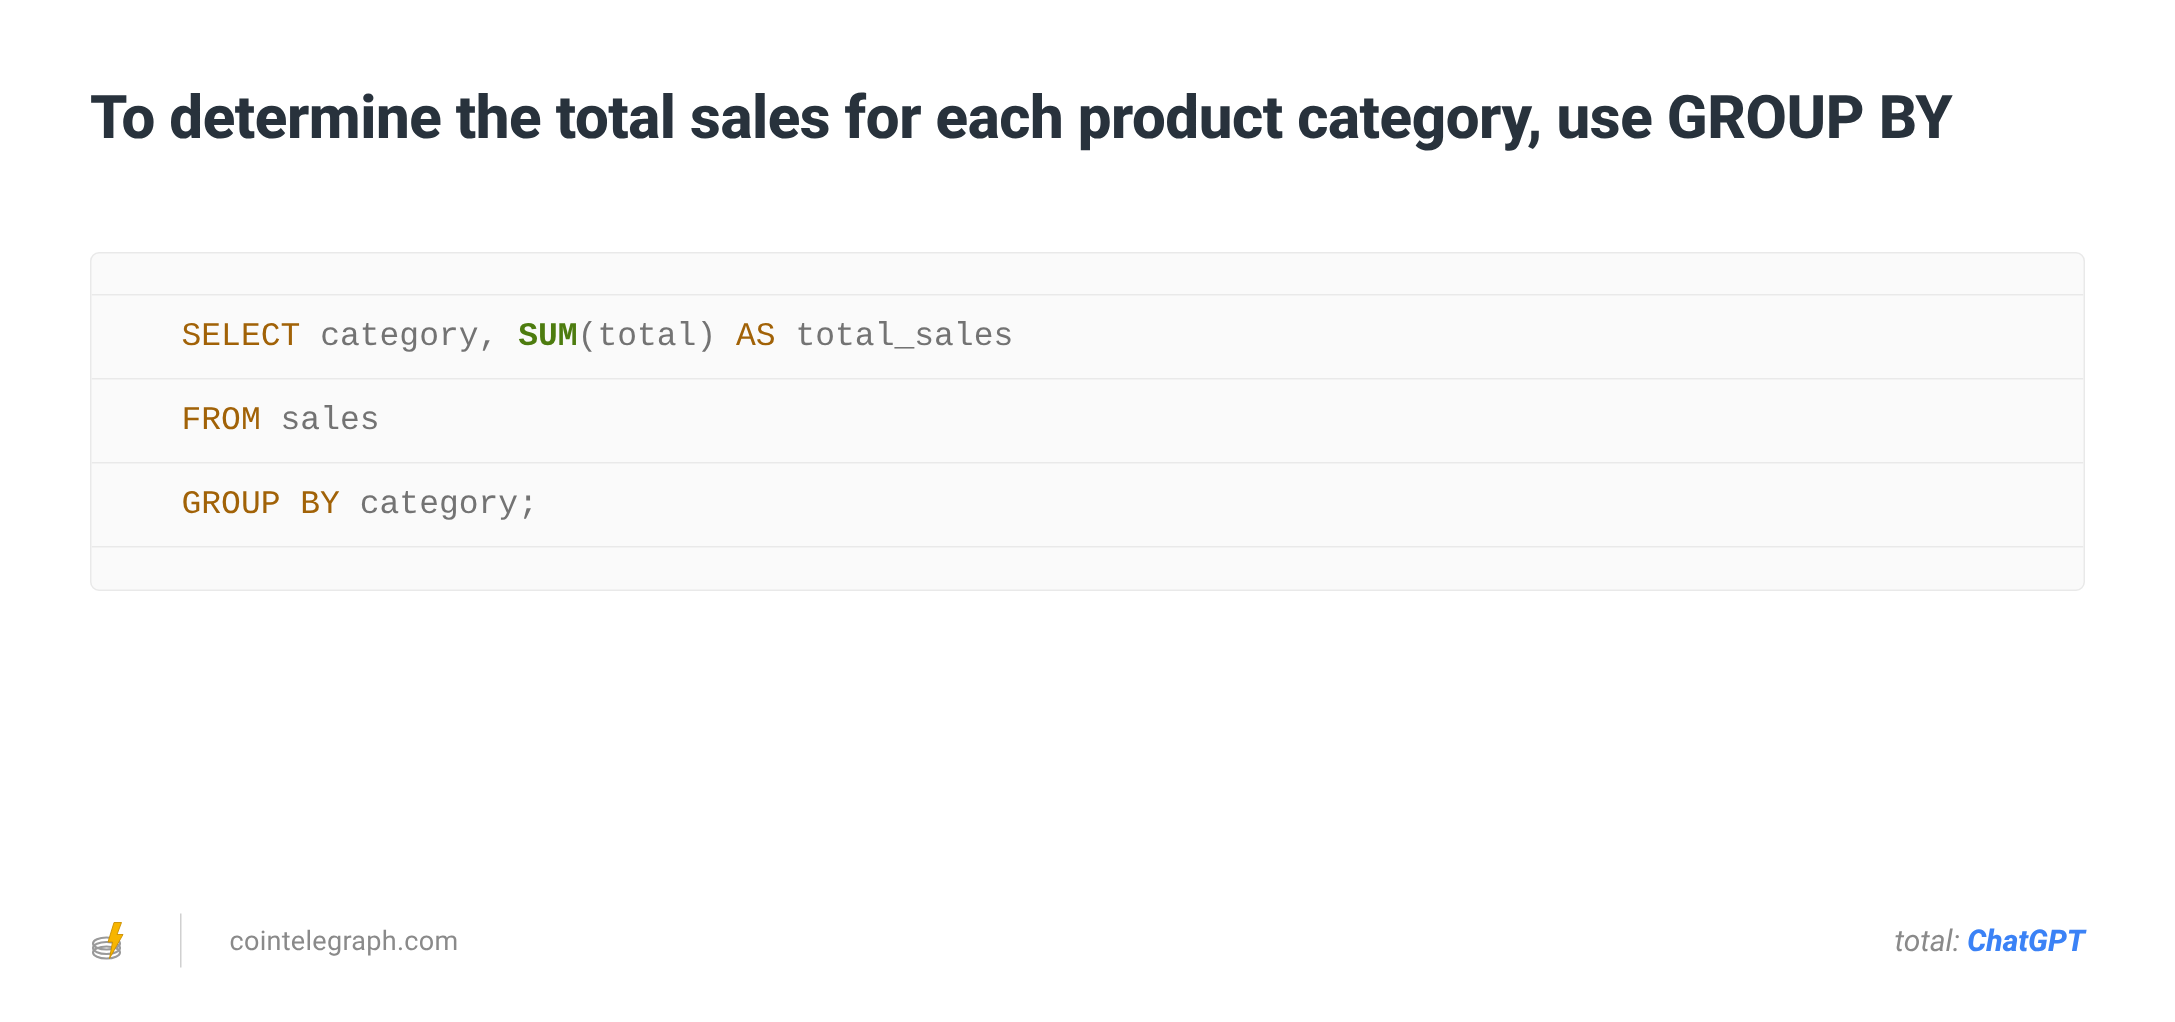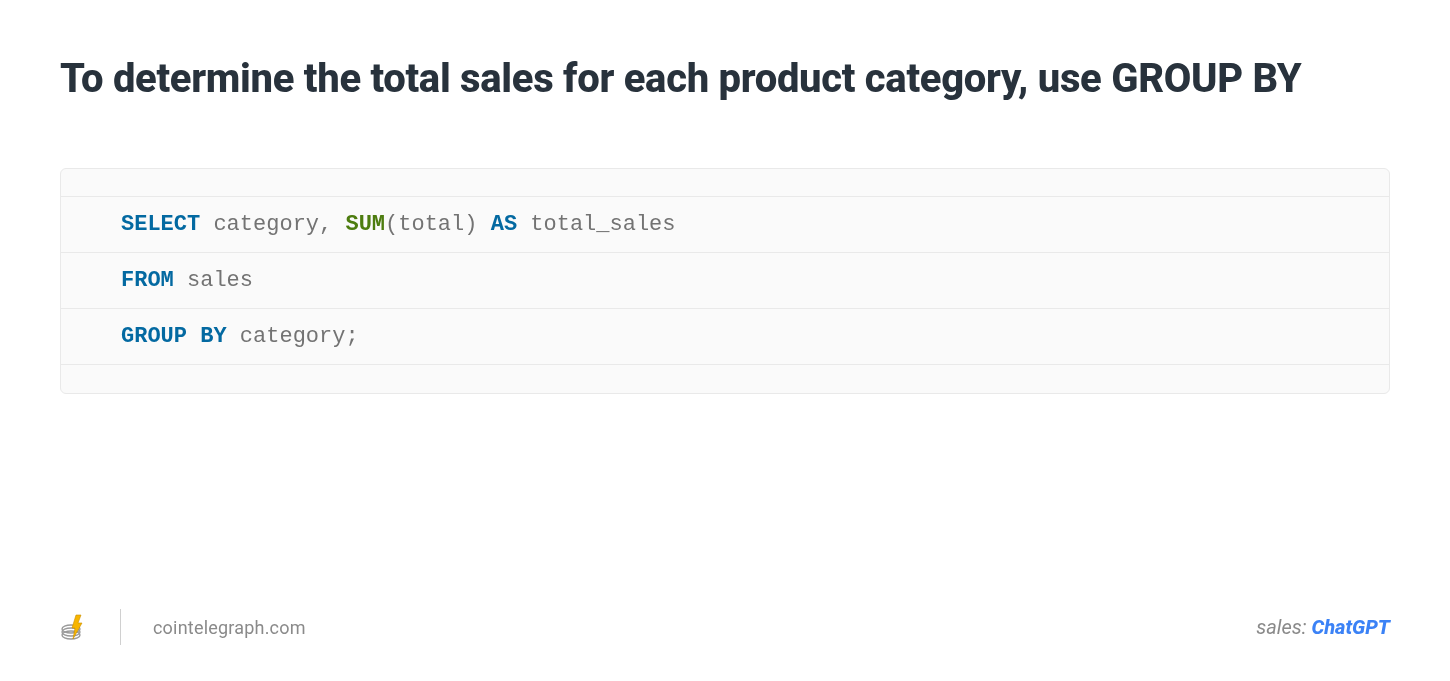--- a/index.html
+++ b/index.html
@@ -3,21 +3,21 @@
 <meta charset="utf-8">
 <style>
   * { margin: 0; padding: 0; box-sizing: border-box; }
   html, body { width: 1450px; height: 681px; background: #ffffff; font-family: -apple-system, BlinkMacSystemFont, "Segoe UI", Roboto, Helvetica, Arial, sans-serif; }
   .wrap { padding: 52px 60px 0 60px; position: relative; height: 100%; }
   .title { font-size: 40px; font-weight: 800; line-height: 1.35; color: #28323c; letter-spacing: -0.3px; }
   .codebox { margin-top: 62px; background: #fafafa; border: 1px solid #e9e9e9; border-radius: 6px; font-family: "SFMono-Regular", Consolas, "Liberation Mono", Menlo, monospace; font-size: 22px; color: #3a3a3a; overflow: hidden; }
   .code-gap { height: 28px; border-bottom: 1px solid #e9e9e9; }
   .code-gap-end { height: 28px; }
   .code-line { height: 56px; line-height: 56px; border-bottom: 1px solid #e9e9e9; padding-left: 60px; white-space: pre; }
-  .kw-blue { color: #0369a1; font-weight: 700; }
+  .kw-blue { color: #a16207; font-weight: 400; }
   .kw-gold { color: #4d7c0f; font-weight: 700; }
   .txt { color: #737373; }
   .footer { position: absolute; left: 60px; right: 60px; bottom: 36px; display: flex; align-items: center; justify-content: space-between; }
   .footer-left { display: flex; align-items: center; gap: 32px; }
   .logo { width: 28px; height: 28px; position: relative; }
   .divider { width: 1px; height: 36px; background: #d0d0d0; }
   .site { font-size: 18px; color: #8a8a8a; letter-spacing: 0.2px; }
   .source { font-size: 20px; color: #8a8a8a; font-style: italic; }
   .source b { color: #3b82f6; font-weight: 800; font-style: italic; }
 </style>
@@ -42,16 +42,16 @@
           <ellipse cx="11" cy="22" rx="9" ry="4" fill="none" stroke="#9a9a9a" stroke-width="1.4"></ellipse>
           <ellipse cx="11" cy="19" rx="9" ry="4" fill="none" stroke="#9a9a9a" stroke-width="1.4"></ellipse>
           <ellipse cx="11" cy="16" rx="9" ry="4" fill="none" stroke="#9a9a9a" stroke-width="1.4"></ellipse>
           <polygon points="16,2 12,15 15,15 13,26 22,10 18,10 21,2" fill="#f7b500" stroke="#c98f00" stroke-width="0.6"></polygon>
         </svg>
       </div>
       <div class="divider"></div>
       <div class="site">cointelegraph.com</div>
     </div>
     <div class="source">
-      <span>sales: </span><b>ChatGPT</b>
+      <span>total: </span><b>ChatGPT</b>
     </div>
   </div>
 </div>
 
 </body></html>

